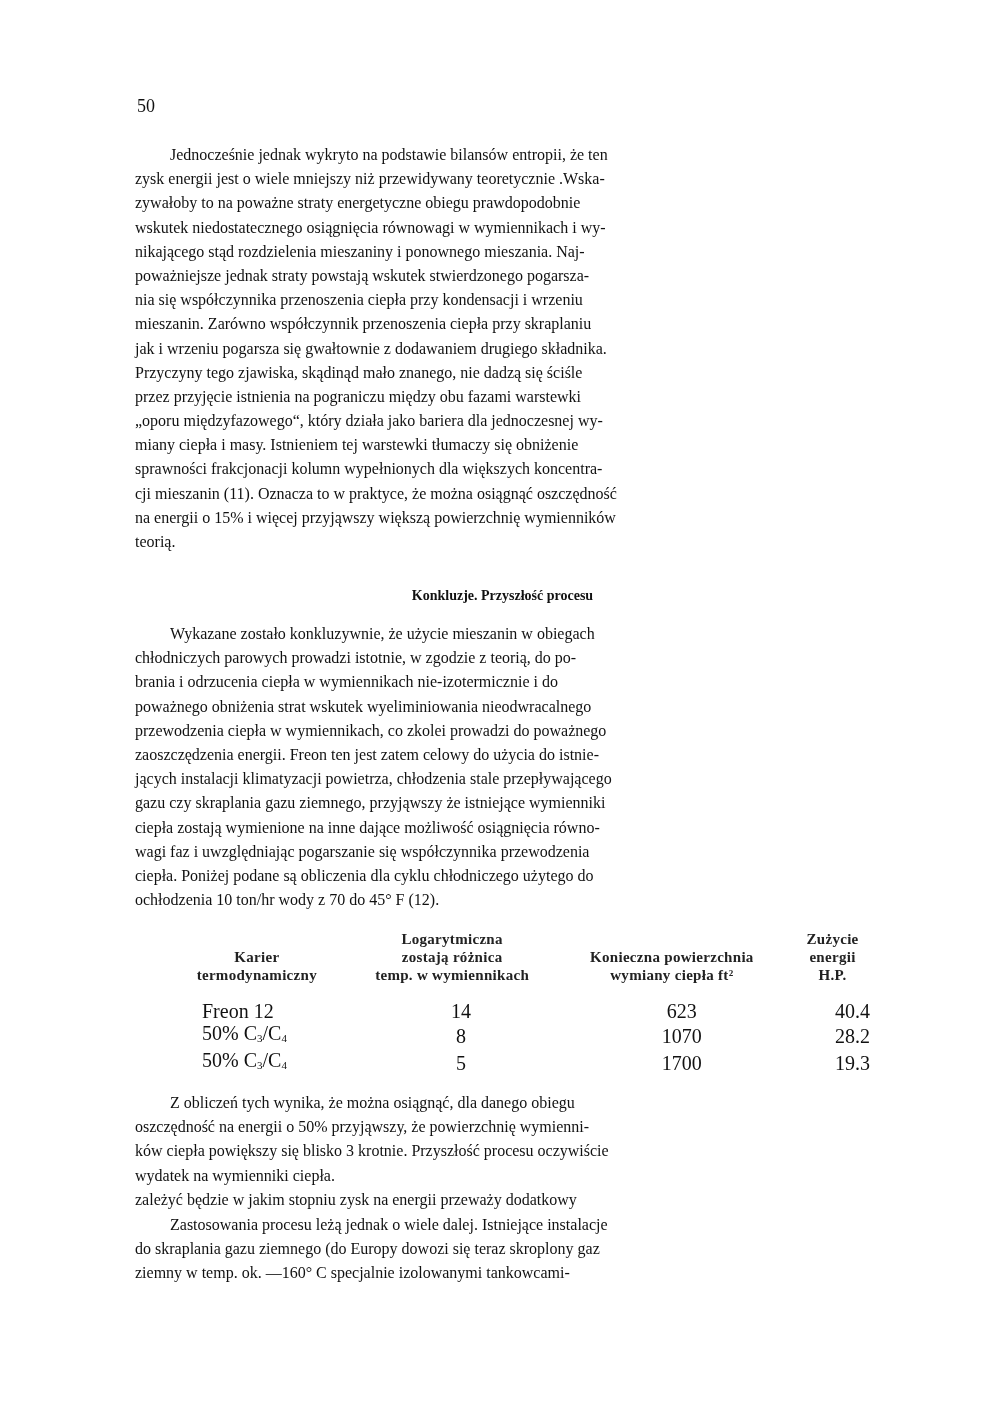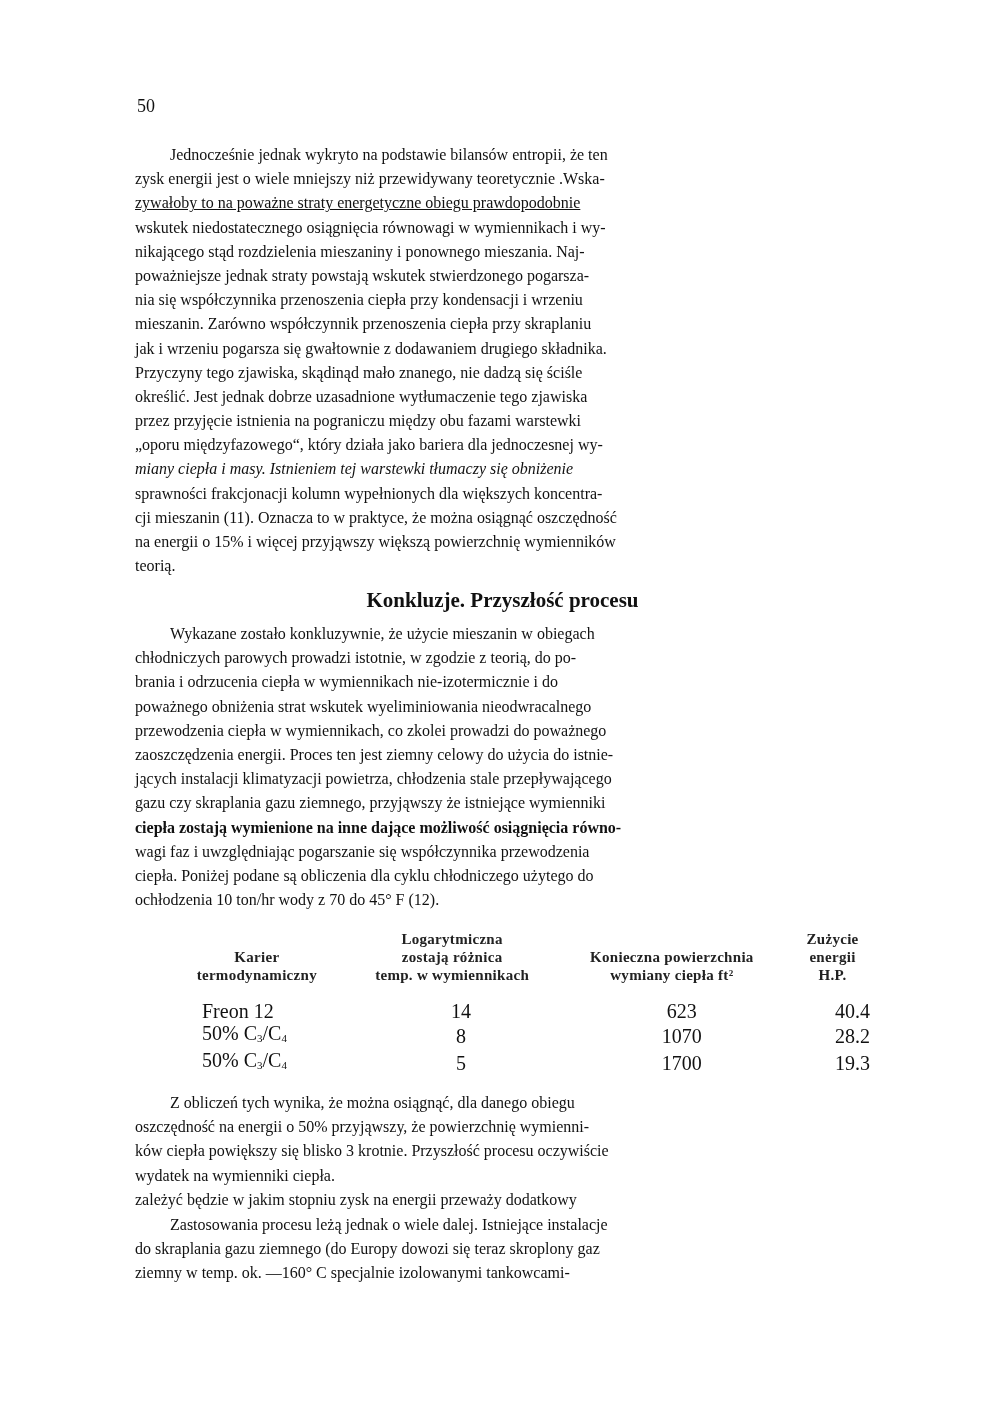--- a/index.html
+++ b/index.html
@@ -5,21 +5,21 @@
   html, body { margin: 0; padding: 0; background: #ffffff; }
   body { width: 1000px; height: 1420px; position: relative; overflow: hidden;
          font-family: "Liberation Serif", "DejaVu Serif", serif; color: #111; }
   .page-number { position: absolute; left: 137px; top: 96px; font-size: 18px; }
   .block { position: absolute; left: 135px; width: 735px; }
   .line { height: 24.2px; line-height: 24.2px; font-size: 16px; text-align: justify;
           text-align-last: justify; white-space: nowrap; overflow: visible; }
   .line.last { text-align-last: left; }
   .line.indent { padding-left: 35px; }
   .heading { position: absolute; left: 135px; width: 735px; top: 588px; text-align: center;
-             font-weight: bold; font-size: 21px; }
+             font-weight: bold; font-size: 14px; }
   #p1 { top: 143px; }
   #p2 { top: 622px; }
   #p3 { top: 1091px; }
   #p4 { top: 1213px; }
   table.data-table { position: absolute; left: 160px; top: 930px; width: 712px; border-collapse: collapse; }
   .data-table th { font-weight: bold; font-size: 15px; line-height: 18px; color: #222;
                    vertical-align: bottom; padding: 0 0 16px 0; letter-spacing: 0.3px; }
   .data-table td { font-size: 20px; line-height: 22px; padding: 0; }
   .c0 { text-align: left; width: 160px; }
   .c0h { text-align: center; width: 160px; }
@@ -34,50 +34,49 @@
   sub { font-size: 11px; vertical-align: -2px; }
 </style>
 </head>
 <body>
 
 <div class="page-number">50</div>
 
 <div class="block" id="p1">
     <div class="line indent" style="text-align: left; text-align-last: left;">Jednocześnie jednak wykryto na podstawie bilansów entropii, że ten</div>
     <div class="line" style="text-align: left; text-align-last: left;">zysk energii jest o wiele mniejszy niż przewidywany teoretycznie .Wska-</div>
-    <div class="line" style="text-align: center; text-align-last: left; text-decoration: underline;">zywałoby to na poważne straty energetyczne obiegu prawdopodobnie</div>
+    <div class="line" style="text-align: center; text-align-last: left;">zywałoby to na poważne straty energetyczne obiegu prawdopodobnie</div>
     <div class="line" style="text-align: left; text-align-last: left;">wskutek niedostatecznego osiągnięcia równowagi w wymiennikach i wy-</div>
     <div class="line" style="text-align: left; text-align-last: left;">nikającego stąd rozdzielenia mieszaniny i ponownego mieszania. Naj-</div>
     <div class="line" style="text-align: left; text-align-last: left;">poważniejsze jednak straty powstają wskutek stwierdzonego pogarsza-</div>
     <div class="line" style="text-align: left; text-align-last: left;">nia się współczynnika przenoszenia ciepła przy kondensacji i wrzeniu</div>
     <div class="line" style="text-align: left; text-align-last: left;">mieszanin. Zarówno współczynnik przenoszenia ciepła przy skraplaniu</div>
     <div class="line" style="text-align: left; text-align-last: left;">jak i wrzeniu pogarsza się gwałtownie z dodawaniem drugiego składnika.</div>
     <div class="line" style="text-align: left; text-align-last: left;">Przyczyny tego zjawiska, skądinąd mało znanego, nie dadzą się ściśle</div>
-    <div class="line" style="text-align: left; text-align-last: left;">określić. Jest jednak dobrze uzasadnione wytłumaczenie tego zjawiska</div>
     <div class="line" style="text-align: left; text-align-last: left;">przez przyjęcie istnienia na pograniczu między obu fazami warstewki</div>
     <div class="line" style="text-align: left; text-align-last: left;">„oporu międzyfazowego“, który działa jako bariera dla jednoczesnej wy-</div>
-    <div class="line" style="text-align: left; text-align-last: left; font-style: italic;">miany ciepła i masy. Istnieniem tej warstewki tłumaczy się obniżenie</div>
+    <div class="line" style="text-align: left; text-align-last: left;">miany ciepła i masy. Istnieniem tej warstewki tłumaczy się obniżenie</div>
     <div class="line" style="text-align: left; text-align-last: left;">sprawności frakcjonacji kolumn wypełnionych dla większych koncentra-</div>
     <div class="line" style="text-align: left; text-align-last: left;">cji mieszanin (11). Oznacza to w praktyce, że można osiągnąć oszczędność</div>
     <div class="line" style="text-align: left; text-align-last: left;">na energii o 15% i więcej przyjąwszy większą powierzchnię wymienników</div>
     <div class="line last">teorią.</div>
   </div>
 
 <div class="heading">Konkluzje. Przyszłość procesu</div>
 
 <div class="block" id="p2">
     <div class="line indent" style="text-align: left; text-align-last: left;">Wykazane zostało konkluzywnie, że użycie mieszanin w obiegach</div>
     <div class="line" style="text-align: left; text-align-last: left;">chłodniczych parowych prowadzi istotnie, w zgodzie z teorią, do po-</div>
     <div class="line" style="text-align: center; text-align-last: left;">brania i odrzucenia ciepła w wymiennikach nie-izotermicznie i do</div>
     <div class="line" style="text-align: left; text-align-last: left;">poważnego obniżenia strat wskutek wyeliminiowania nieodwracalnego</div>
     <div class="line" style="text-align: left; text-align-last: left;">przewodzenia ciepła w wymiennikach, co zkolei prowadzi do poważnego</div>
-    <div class="line" style="text-align: left; text-align-last: left;">zaoszczędzenia energii. Proces ten jest ziemny celowy do użycia do istnie-</div>
+    <div class="line" style="text-align: left; text-align-last: left;">zaoszczędzenia energii. Freon ten jest zatem celowy do użycia do istnie-</div>
     <div class="line" style="text-align: left; text-align-last: left;">jących instalacji klimatyzacji powietrza, chłodzenia stale przepływającego</div>
     <div class="line" style="text-align: left; text-align-last: left;">gazu czy skraplania gazu ziemnego, przyjąwszy że istniejące wymienniki</div>
-    <div class="line" style="text-align: center; text-align-last: left; font-weight: bold;">ciepła zostają wymienione na inne dające możliwość osiągnięcia równo-</div>
+    <div class="line" style="text-align: center; text-align-last: left;">ciepła zostają wymienione na inne dające możliwość osiągnięcia równo-</div>
     <div class="line" style="text-align: left; text-align-last: left;">wagi faz i uwzględniając pogarszanie się współczynnika przewodzenia</div>
     <div class="line" style="text-align: left; text-align-last: left;">ciepła. Poniżej podane są obliczenia dla cyklu chłodniczego użytego do</div>
     <div class="line last">ochłodzenia 10 ton/hr wody z 70 do 45° F (12).</div>
   </div>
 
 <table class="data-table">
   <thead>
     <tr>
       <th class="c0h">
         <div>Karier</div>

